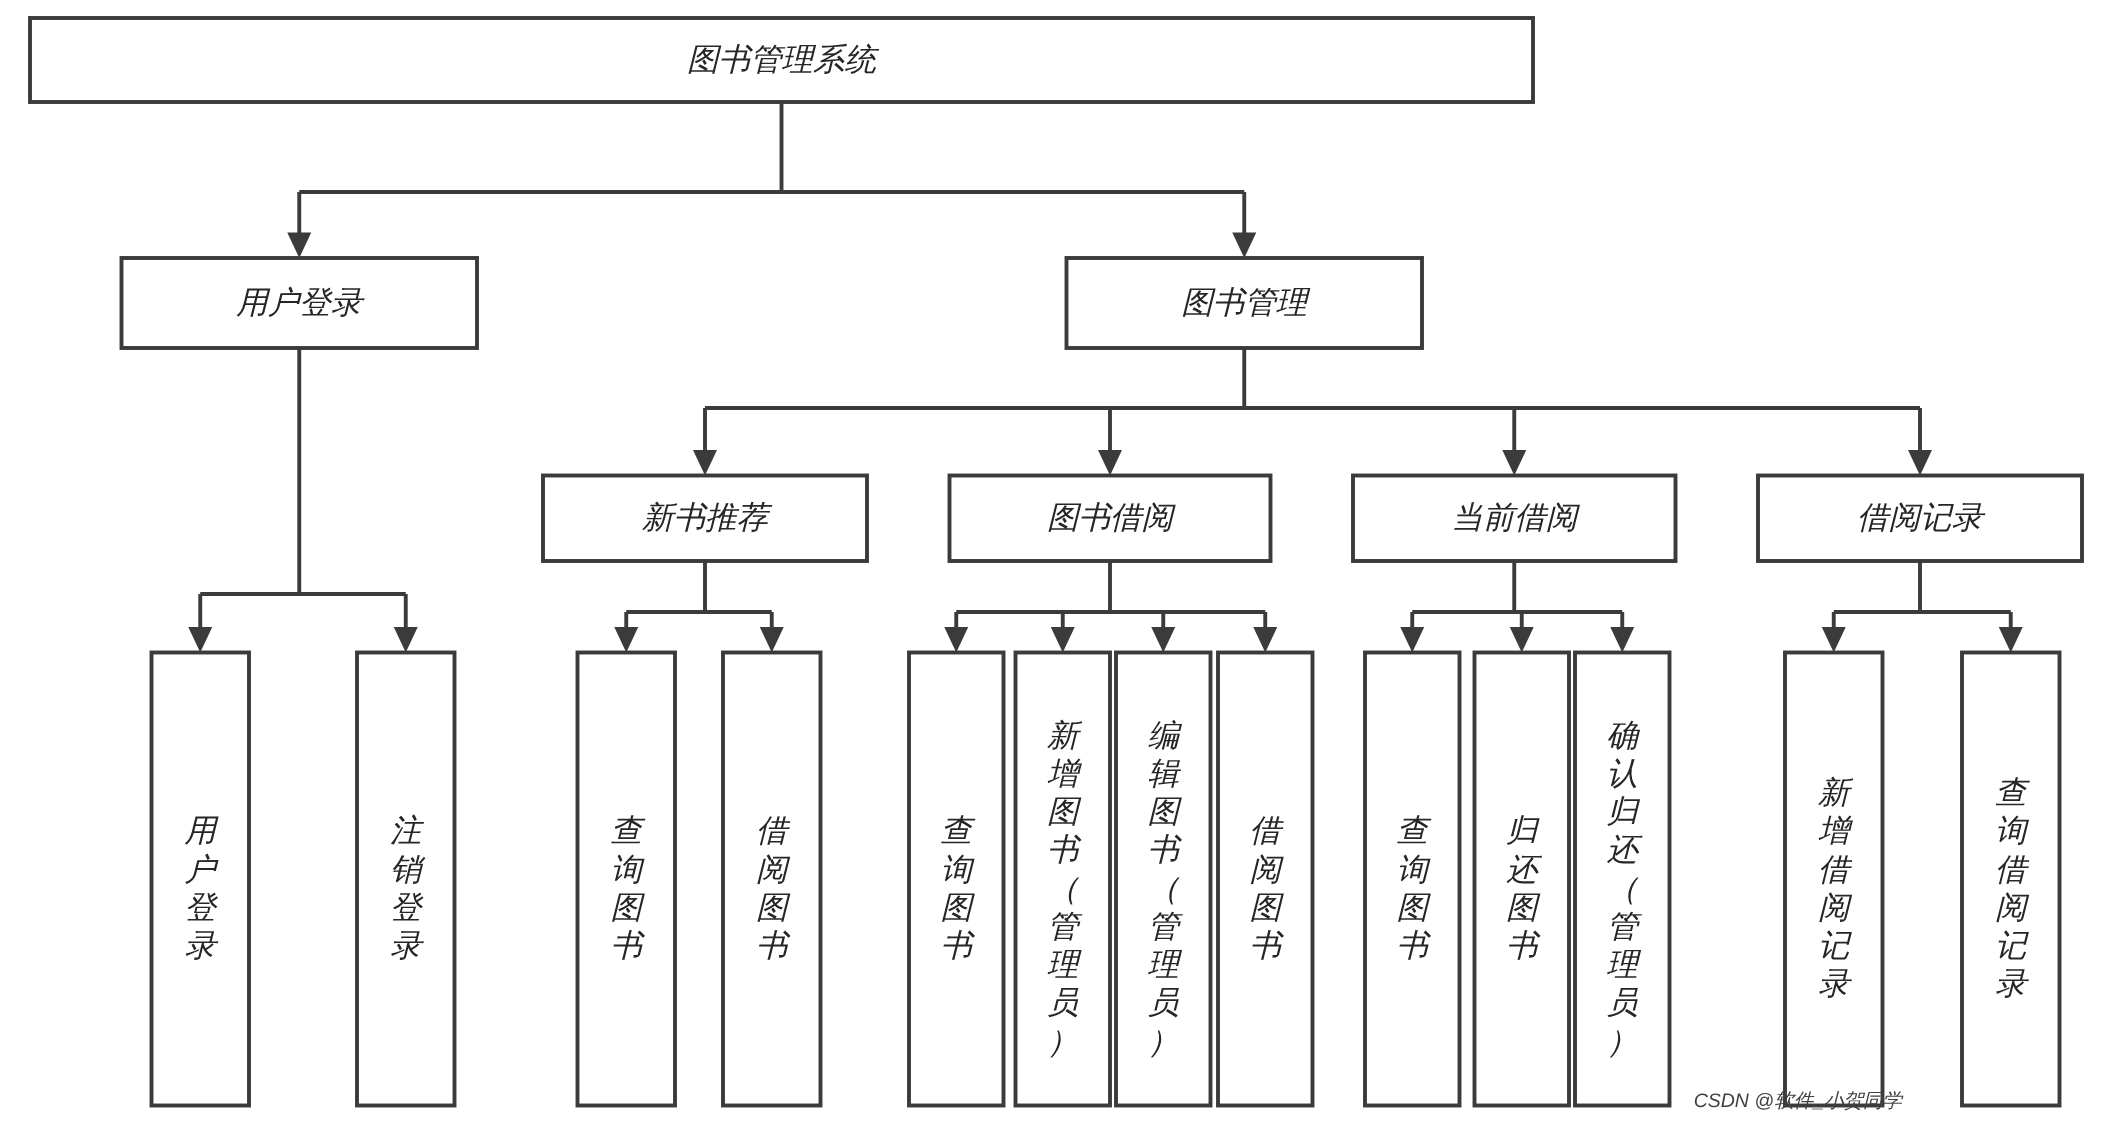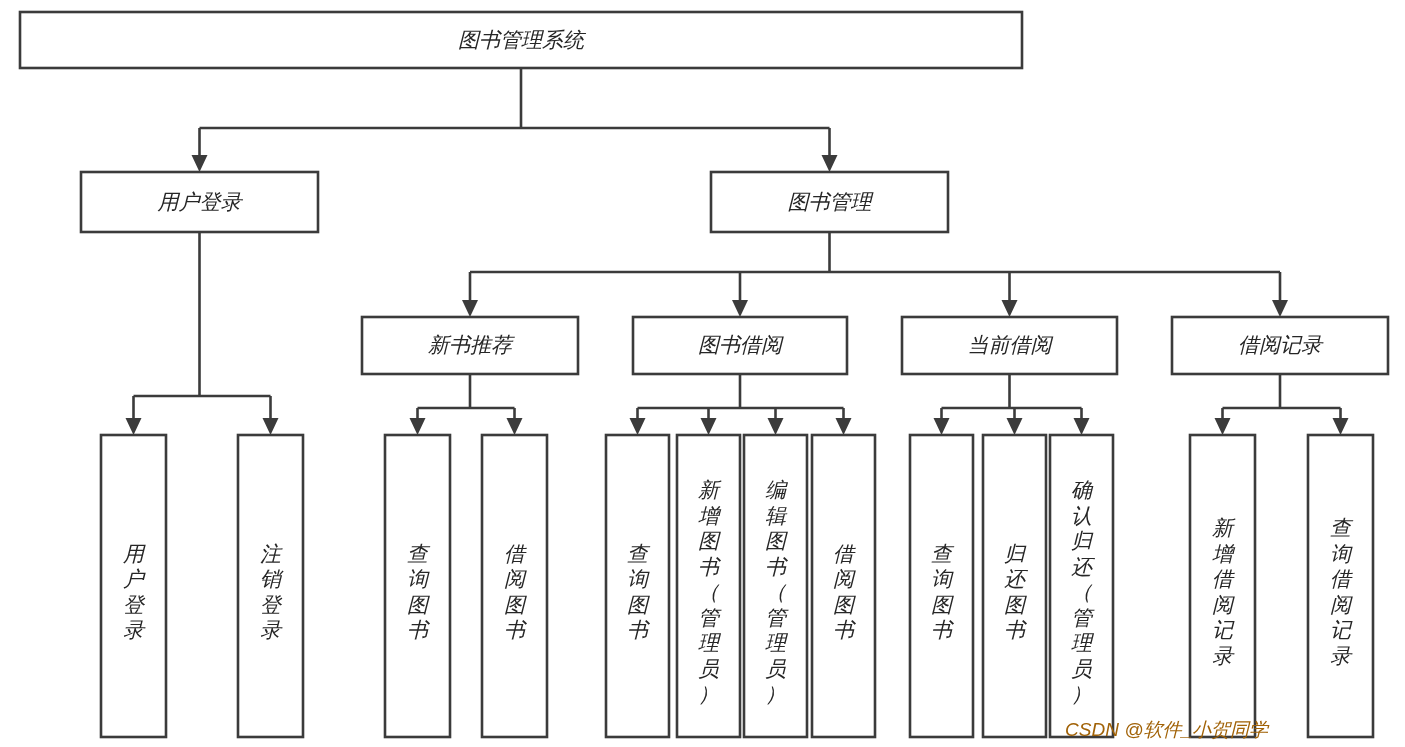--- a/index.html
+++ b/index.html
@@ -48,22 +48,22 @@
   }
   .arrow-head {
     fill: #3b3b3b;
     stroke: none;
   }
   .watermark-text {
     position: absolute;
     right: 14px;
     bottom: 4px;
     font-family: "Liberation Sans", "DejaVu Sans", sans-serif;
-    font-size: 19px;
-    color: #a16207;
+    font-size: 13px;
+    color: #404040;
     white-space: nowrap;
     pointer-events: none;
     user-select: none;
   }
 </style>
 </head>
 <body>
 
 <div id="diagram-root">
   <svg class="flow" viewBox="0 0 1405 747" xmlns="http://www.w3.org/2000/svg">

